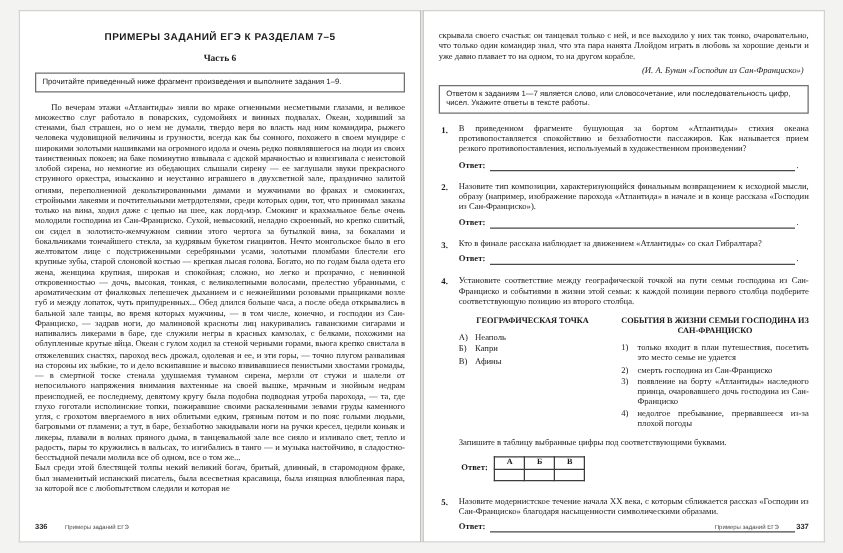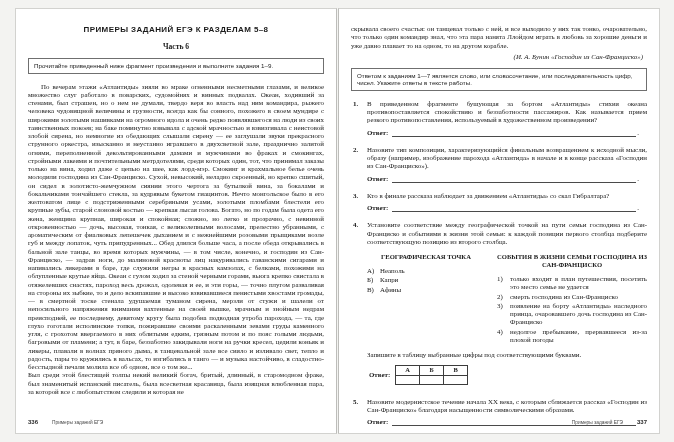--- a/index.html
+++ b/index.html
@@ -91,21 +91,21 @@
   .footer-right { justify-content:flex-end; }
   .footer-right .pgnum { margin-left:14px; }
   .footer .lbl { color:#4a4a4a; }
 </style>
 </head>
 <body>
 
 <div class="spread">
 
   <div class="page page-left">
-    <div class="page-header">ПРИМЕРЫ ЗАДАНИЙ ЕГЭ К РАЗДЕЛАМ 5–8</div>
+    <div class="page-header">ПРИМЕРЫ ЗАДАНИЙ ЕГЭ К РАЗДЕЛАМ 7–5</div>
     <div class="part-title">Часть 6</div>
     <div class="instr-box">Прочитайте приведенный ниже фрагмент произведения и выполните задания 1–9.</div>
     <div class="body-text">
       <p class="indent">По вечерам этажи «Атлантиды» зияли во мраке огненными несметными глазами, и великое множество слуг работало в поварских, судомойнях и винных подвалах. Океан, ходивший за стенами, был страшен, но о нем не думали, твердо веря во власть над ним командира, рыжего человека чудовищной величины и грузности, всегда как бы сонного, похожего в своем мундире с широкими золотыми нашивками на огромного идола и очень редко появлявшегося на люди из своих таинственных покоев; на баке поминутно взвывала с адской мрачностью и взвизгивала с неистовой злобой сирена, но немногие из обедающих слышали сирену — ее заглушали звуки прекрасного струнного оркестра, изысканно и неустанно игравшего в двухсветной зале, празднично залитой огнями, переполненной декольтированными дамами и мужчинами во фраках и смокингах, стройными лакеями и почтительными метрдотелями, среди которых один, тот, что принимал заказы только на вина, ходил даже с цепью на шее, как лорд-мэр. Смокинг и крахмальное белье очень молодили господина из Сан-Франциско. Сухой, невысокий, неладно скроенный, но крепко сшитый, он сидел в золотисто-жемчужном сиянии этого чертога за бутылкой вина, за бокалами и бокальчиками тончайшего стекла, за кудрявым букетом гиацинтов. Нечто монгольское было в его желтоватом лице с подстриженными серебряными усами, золотыми пломбами блестели его крупные зубы, старой слоновой костью — крепкая лысая голова. Богато, но по годам была одета его жена, женщина крупная, широкая и спокойная; сложно, но легко и прозрачно, с невинной откровенностью — дочь, высокая, тонкая, с великолепными волосами, прелестно убранными, с ароматическим от фиалковых лепешечек дыханием и с нежнейшими розовыми прыщиками возле губ и между лопаток, чуть припудренных... Обед длился больше часа, а после обеда открывались в бальной зале танцы, во время которых мужчины, — в том числе, конечно, и господин из Сан-Франциско, — задрав ноги, до малиновой красноты лиц накуривались гаванскими сигарами и напивались ликерами в баре, где служили негры в красных камзолах, с белками, похожими на облупленные крутые яйца. Океан с гулом ходил за стеной черными горами, вьюга крепко свистала в отяжелевших снастях, пароход весь дрожал, одолевая и ее, и эти горы, — точно плугом разваливая на стороны их зыбкие, то и дело вскипавшие и высоко взвивавшиеся пенистыми хвостами громады, — в смертной тоске стенала удушаемая туманом сирена, мерзли от стужи и шалели от непосильного напряжения внимания вахтенные на своей вышке, мрачным и знойным недрам преисподней, ее последнему, девятому кругу была подобна подводная утроба парохода, — та, где глухо гоготали исполинские топки, пожиравшие своими раскаленными зевами груды каменного угля, с грохотом ввергаемого в них облитыми едким, грязным потом и по пояс голыми людьми, багровыми от пламени; а тут, в баре, беззаботно закидывали ноги на ручки кресел, цедили коньяк и ликеры, плавали в волнах пряного дыма, в танцевальной зале все сияло и изливало свет, тепло и радость, пары то кружились в вальсах, то изгибались в танго — и музыка настойчиво, в сладостно-бесстыдной печали молила все об одном, все о том же...</p>
       <p>Был среди этой блестящей толпы некий великий богач, бритый, длинный, в старомодном фраке, был знаменитый испанский писатель, была всесветная красавица, была изящная влюбленная пара, за которой все с любопытством следили и которая не</p>
     </div>
     <div class="footer footer-left">
       <span class="pgnum">336</span>
       <span class="lbl">Примеры заданий ЕГЭ</span>
     </div>

